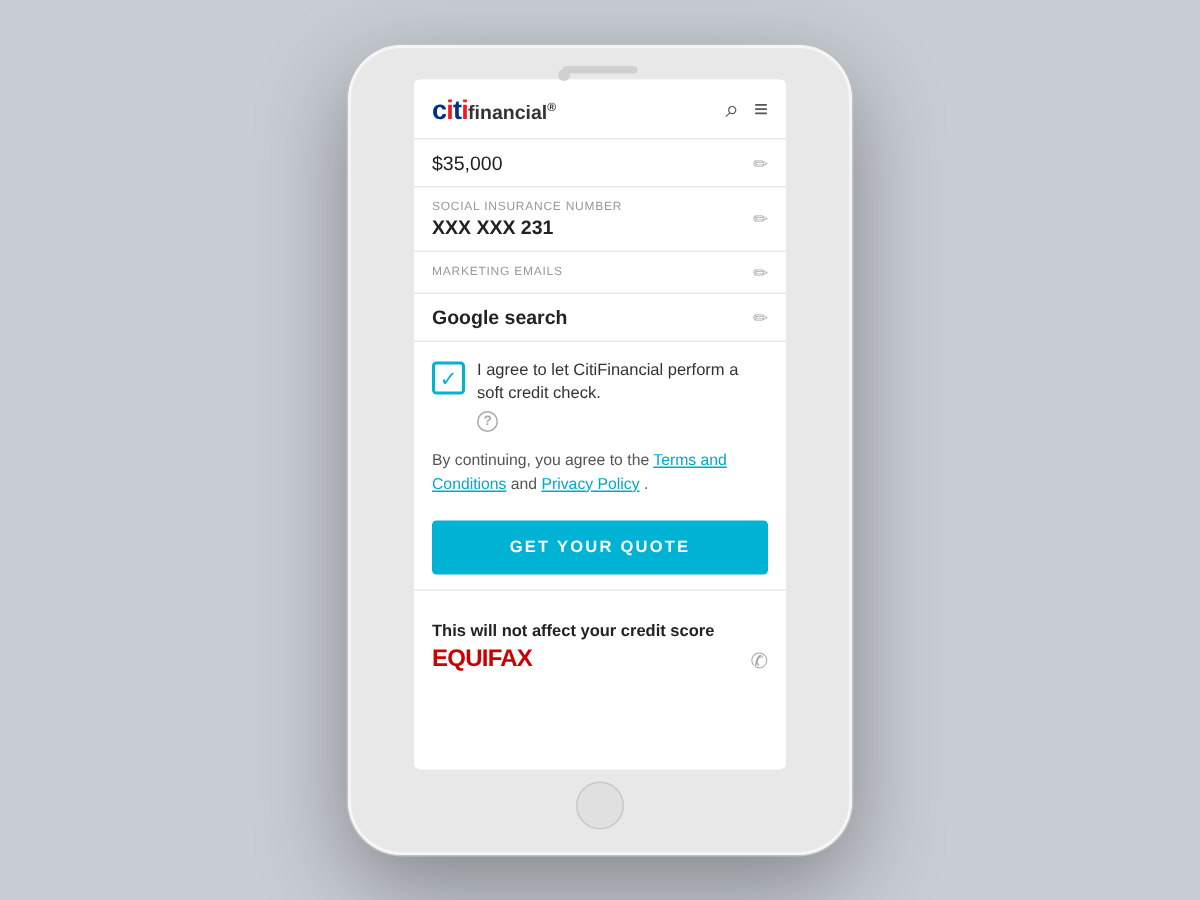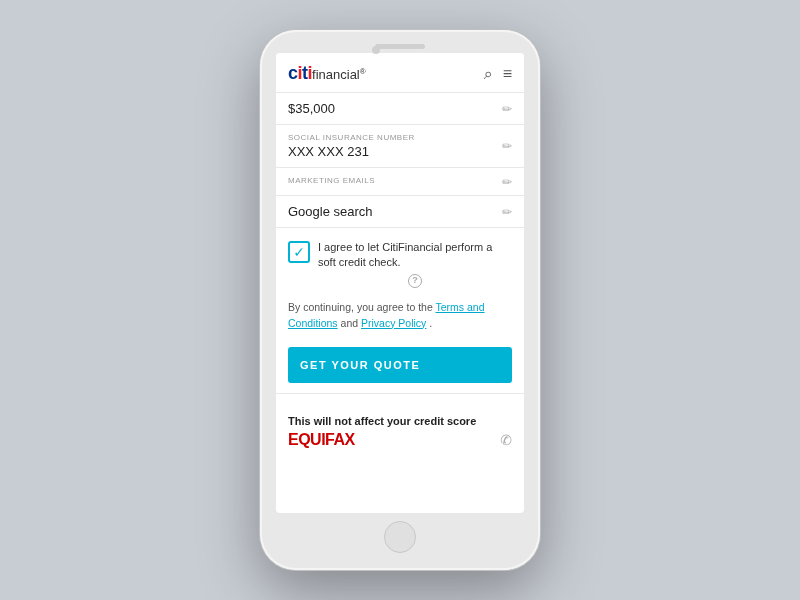--- a/index.html
+++ b/index.html
@@ -10,21 +10,21 @@
       background: #c8cdd4;
       display: flex;
       align-items: center;
       justify-content: center;
       font-family: -apple-system, BlinkMacSystemFont, 'Helvetica Neue', Arial, sans-serif;
       overflow: hidden;
     }
 
     
     .phone-shell {
-      width: 280px;
+      width: 336px;
       height: 540px;
       background: #e8e8e8;
       border-radius: 36px;
       box-shadow:
         0 0 0 1px #c0c0c0,
         0 20px 60px rgba(0,0,0,0.35),
         inset 0 0 0 2px #f5f5f5;
       position: relative;
       display: flex;
       flex-direction: column;
@@ -83,21 +83,21 @@
       font-weight: 700;
       color: #003087;
       letter-spacing: -0.5px;
     }
     .logo-citi .citi-dot {
       color: #ef1c24;
     }
     .logo-financial {
       font-size: 13px;
       color: #333;
-      font-weight: 400;
+      font-weight: 700;
     }
     .logo-trademark {
       font-size: 8px;
       color: #333;
       vertical-align: super;
     }
 
     .header-icons {
       display: flex;
       gap: 10px;
@@ -126,21 +126,21 @@
     .field-label {
       font-size: 8px;
       color: #999;
       text-transform: uppercase;
       letter-spacing: 0.5px;
       margin-bottom: 2px;
     }
     .field-value {
       font-size: 13px;
       color: #222;
-      font-weight: 400;
+      font-weight: 700;
     }
     .field-value-plain {
       font-size: 13px;
       color: #222;
       padding: 8px 12px;
       border-bottom: 1px solid #e8e8e8;
       position: relative;
     }
     .edit-icon {
       position: absolute;
@@ -176,21 +176,20 @@
       line-height: 1;
     }
     .checkbox-label {
       font-size: 11px;
       color: #333;
       line-height: 1.4;
       display: flex;
       align-items: center;
       flex-wrap: wrap;
       gap: 3px;
-      flex-direction: column;
     }
     .help-icon {
       display: inline-flex;
       align-items: center;
       justify-content: center;
       width: 14px;
       height: 14px;
       border-radius: 50%;
       border: 1px solid #aaa;
       color: #aaa;
@@ -211,20 +210,21 @@
       color: #00a8cc;
       text-decoration: underline;
       cursor: pointer;
     }
 
     
     .cta-button {
       margin: 6px 12px 10px;
       background: #00b3d4;
       color: #fff;
+      text-align: center;
       padding: 12px;
       border-radius: 3px;
       font-size: 11px;
       font-weight: 700;
       letter-spacing: 1.5px;
       cursor: pointer;
     }
 
     
     .credit-section {

